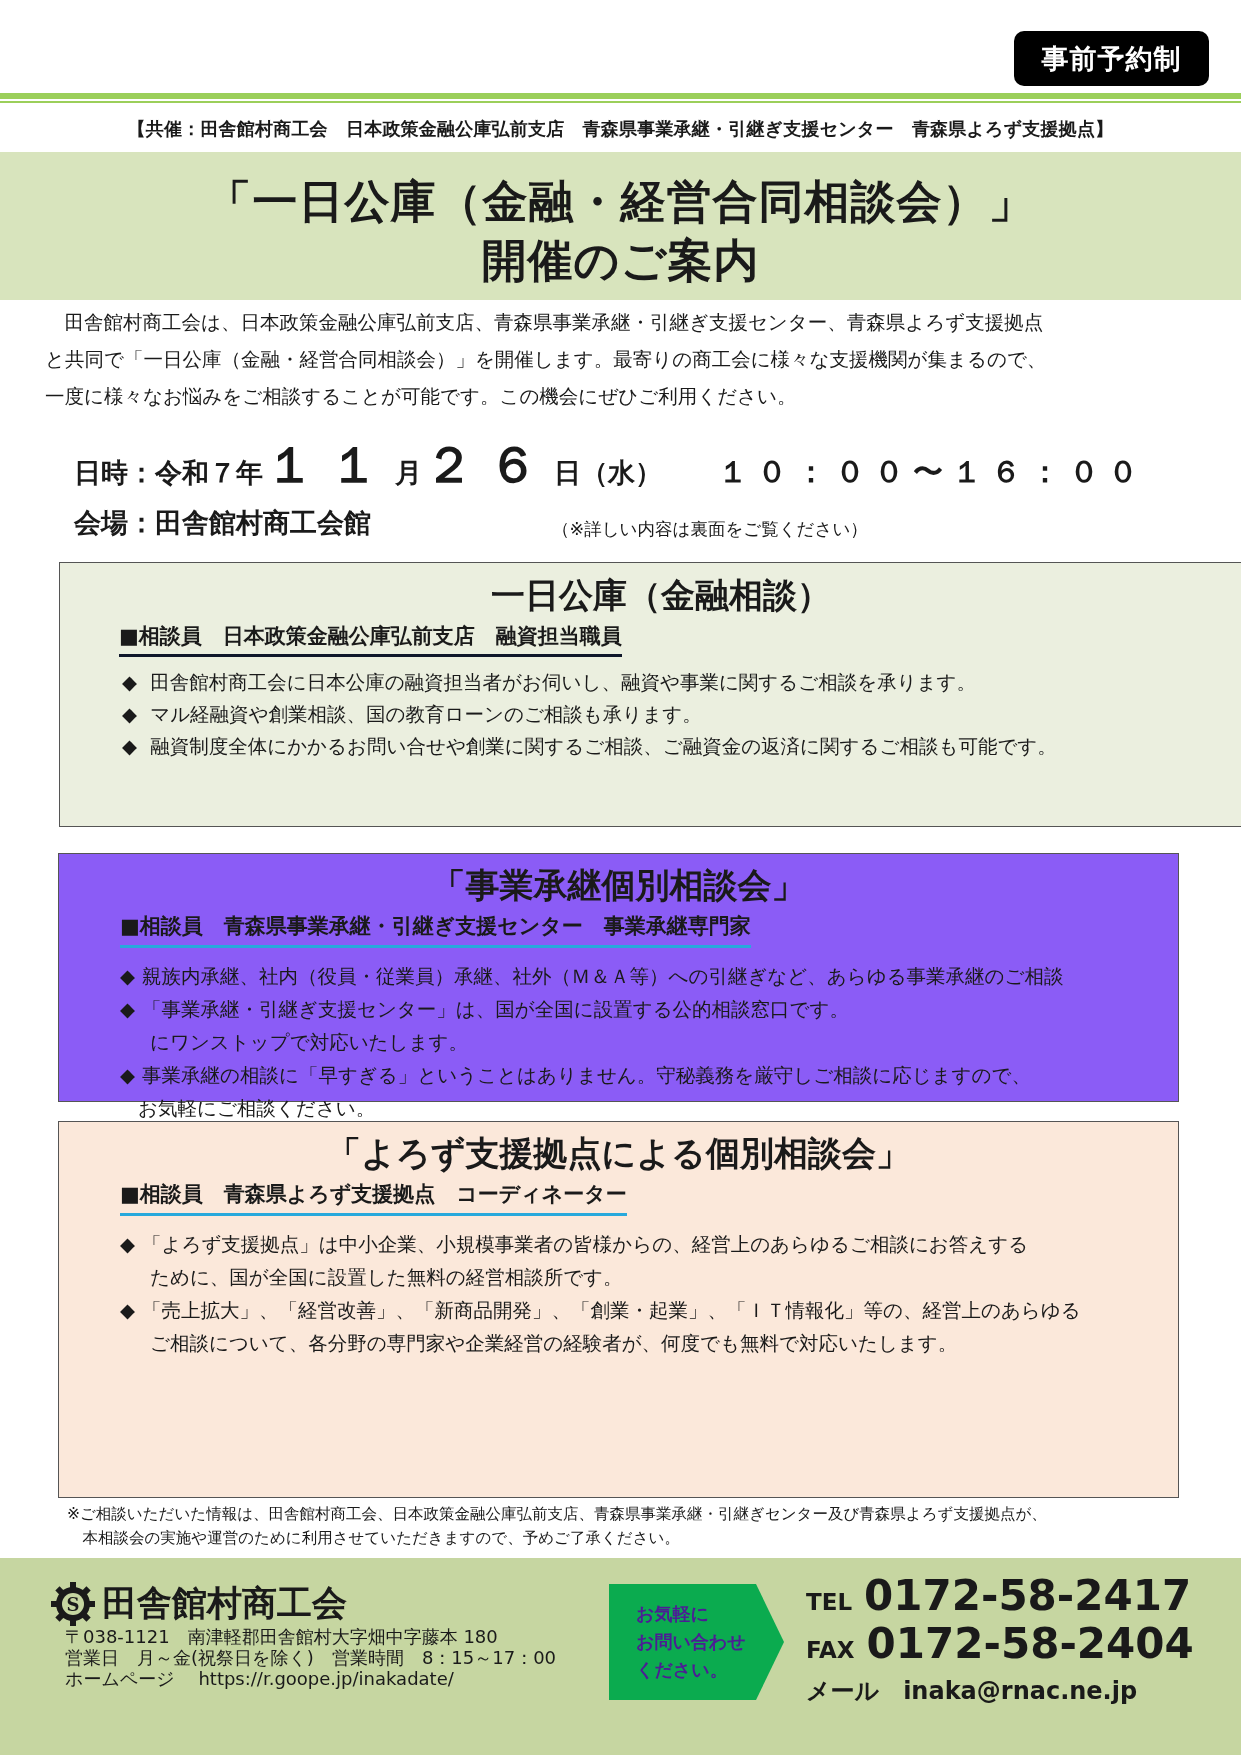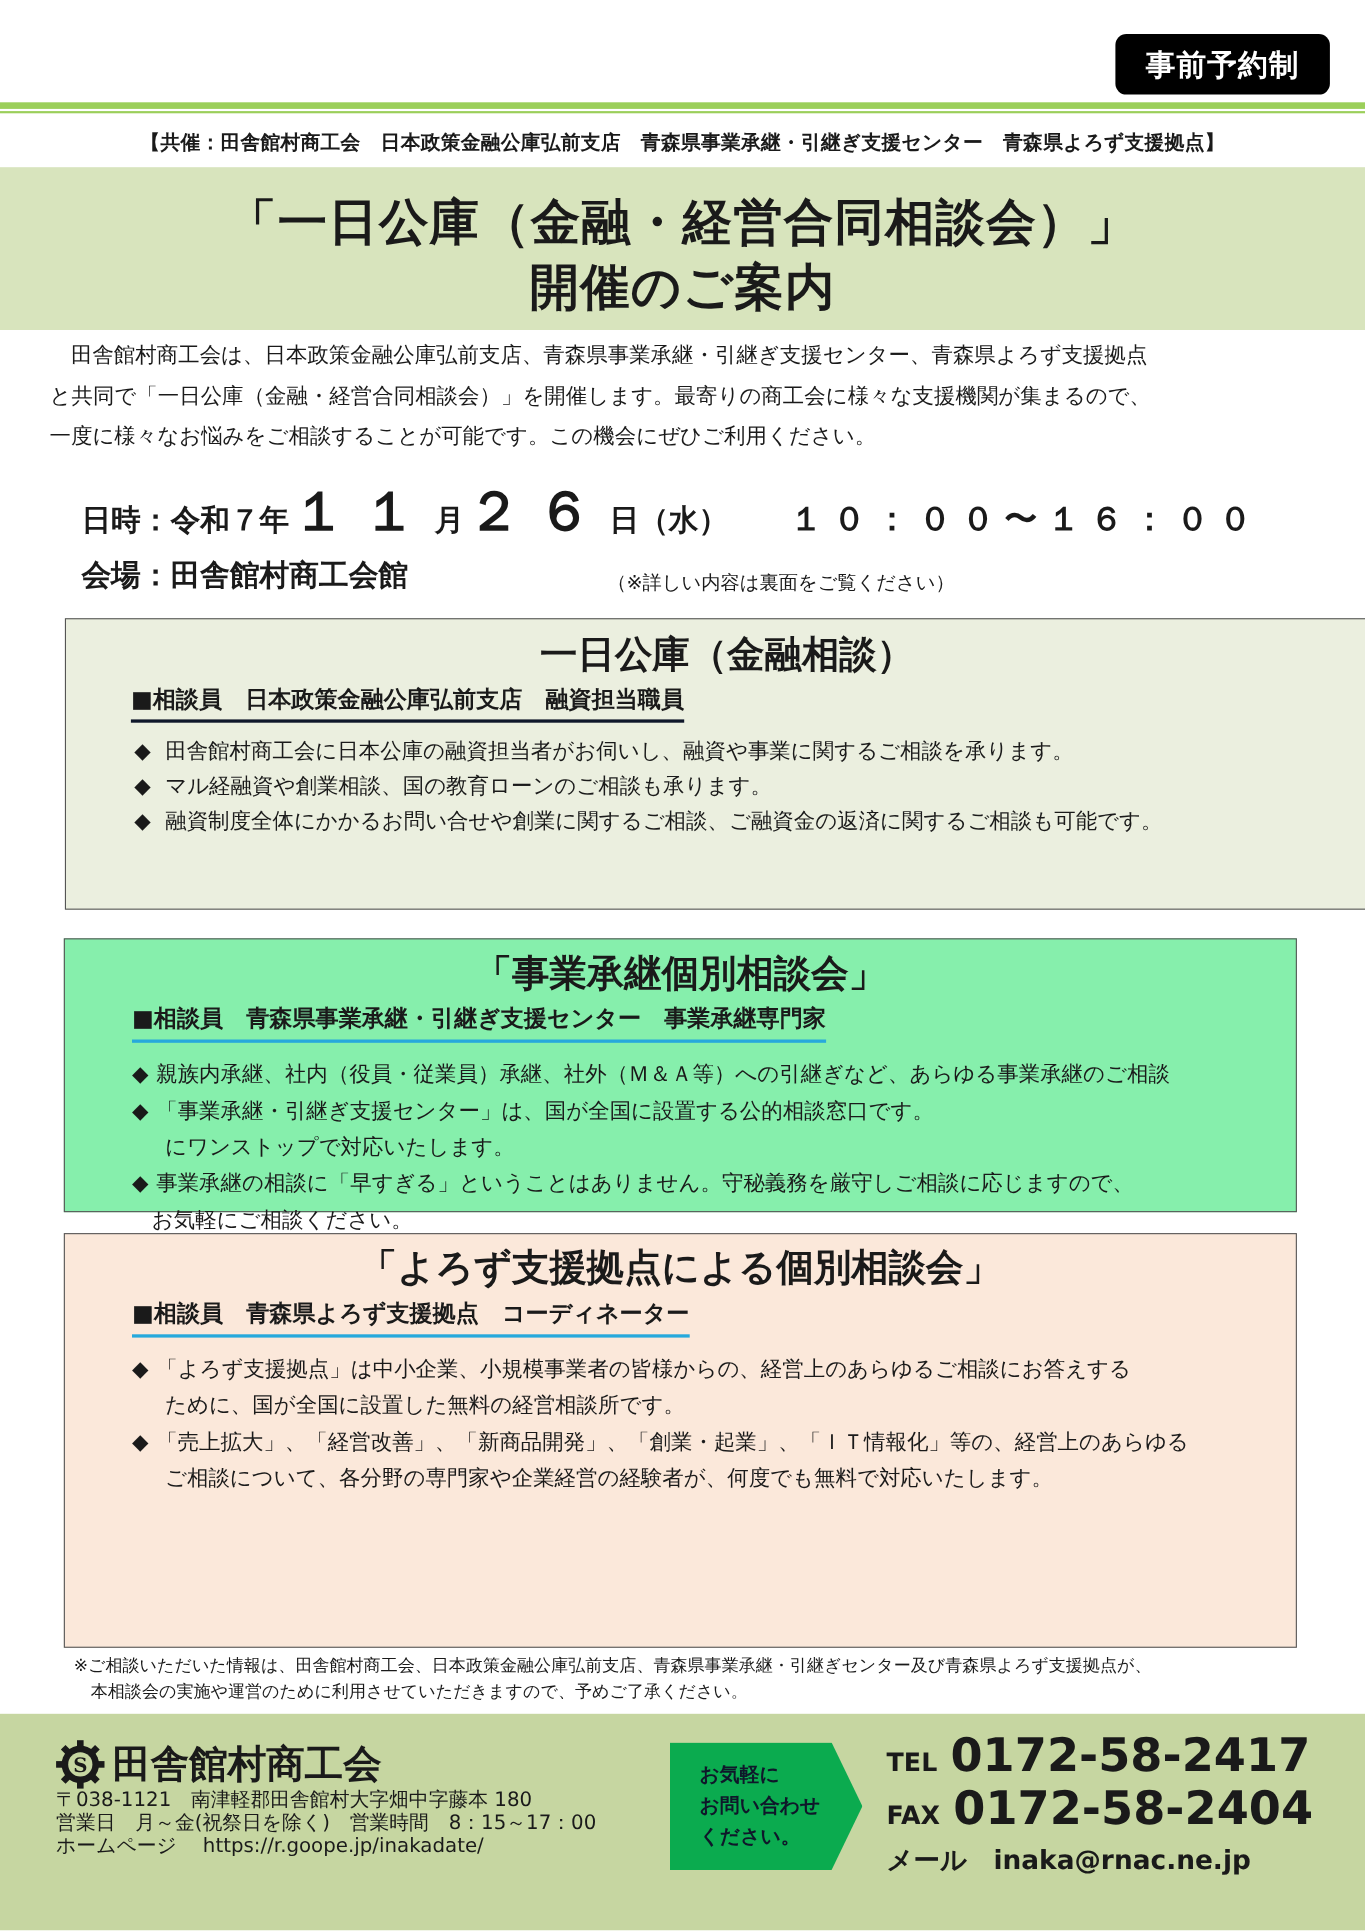--- a/index.html
+++ b/index.html
@@ -44,21 +44,21 @@
     position: absolute; left: 74px; top: 505px; font-size: 27px; font-weight: bold; white-space: nowrap;
   }
   .venue-note {
     position: absolute; left: 552px; top: 517px; font-size: 17.5px; white-space: nowrap;
   }
 
   .box {
     position: absolute; border: 1.5px solid #555;
   }
   .box1 { left: 59px; top: 562px; width: 1204px; height: 265px; background: #ebefdf; }
-  .box2 { left: 58px; top: 853px; width: 1121px; height: 249px; background: #86efac; }
+  .box2 { left: 58px; top: 853px; width: 1121px; height: 249px; background: #8b5cf6; }
   .box3 { left: 58px; top: 1121px; width: 1121px; height: 377px; background: #fbe8da; }
 
   .box-title {
     text-align: center; font-size: 34px; font-weight: bold; line-height: 1; white-space: nowrap;
   }
   .box1 .box-title { padding-top: 15px; }
   .box2 .box-title, .box3 .box-title { padding-top: 14px; }
 
   .staff {
     display: inline-block; margin-left: 59px; margin-top: 10px; font-size: 21px; font-weight: bold;
@@ -78,25 +78,25 @@
   }
 
   .footer {
     position: absolute; left: 0; top: 1558px; width: 1241px; height: 197px; background: #c6d6a1;
   }
   .org {
     position: absolute; left: 50px; top: 22px; display: flex; align-items: center;
     font-size: 35px; font-weight: bold;
   }
   .org svg { width: 46px; height: 46px; margin-right: 6px; }
-  .addr { position: absolute; left: 51px; top: 68px; font-size: 18px; line-height: 21px; white-space: nowrap; }
+  .addr { position: absolute; left: 65px; top: 68px; font-size: 18px; line-height: 21px; white-space: nowrap; }
 
   .cta {
     position: absolute; left: 609px; top: 26px; width: 175px; height: 116px;
-    background: #0bab4f; color: #0f172a;
+    background: #0bab4f; color: #4c1d95;
     clip-path: polygon(0 0, 84% 0, 100% 50%, 84% 100%, 0 100%);
     font-size: 18px; font-weight: bold; line-height: 28px; padding: 16px 0 0 27px;
   }
   .contact { position: absolute; left: 806px; top: 17px; font-weight: bold; white-space: nowrap; }
   .contact-row { display: flex; align-items: baseline; line-height: 1; }
   .c-label { font-size: 23px; margin-right: 12px; }
   .c-num { font-size: 42px; }
   .row2 { margin-top: 6px; }
   .mail { margin-top: 10px; font-size: 24px; }
 </style>

